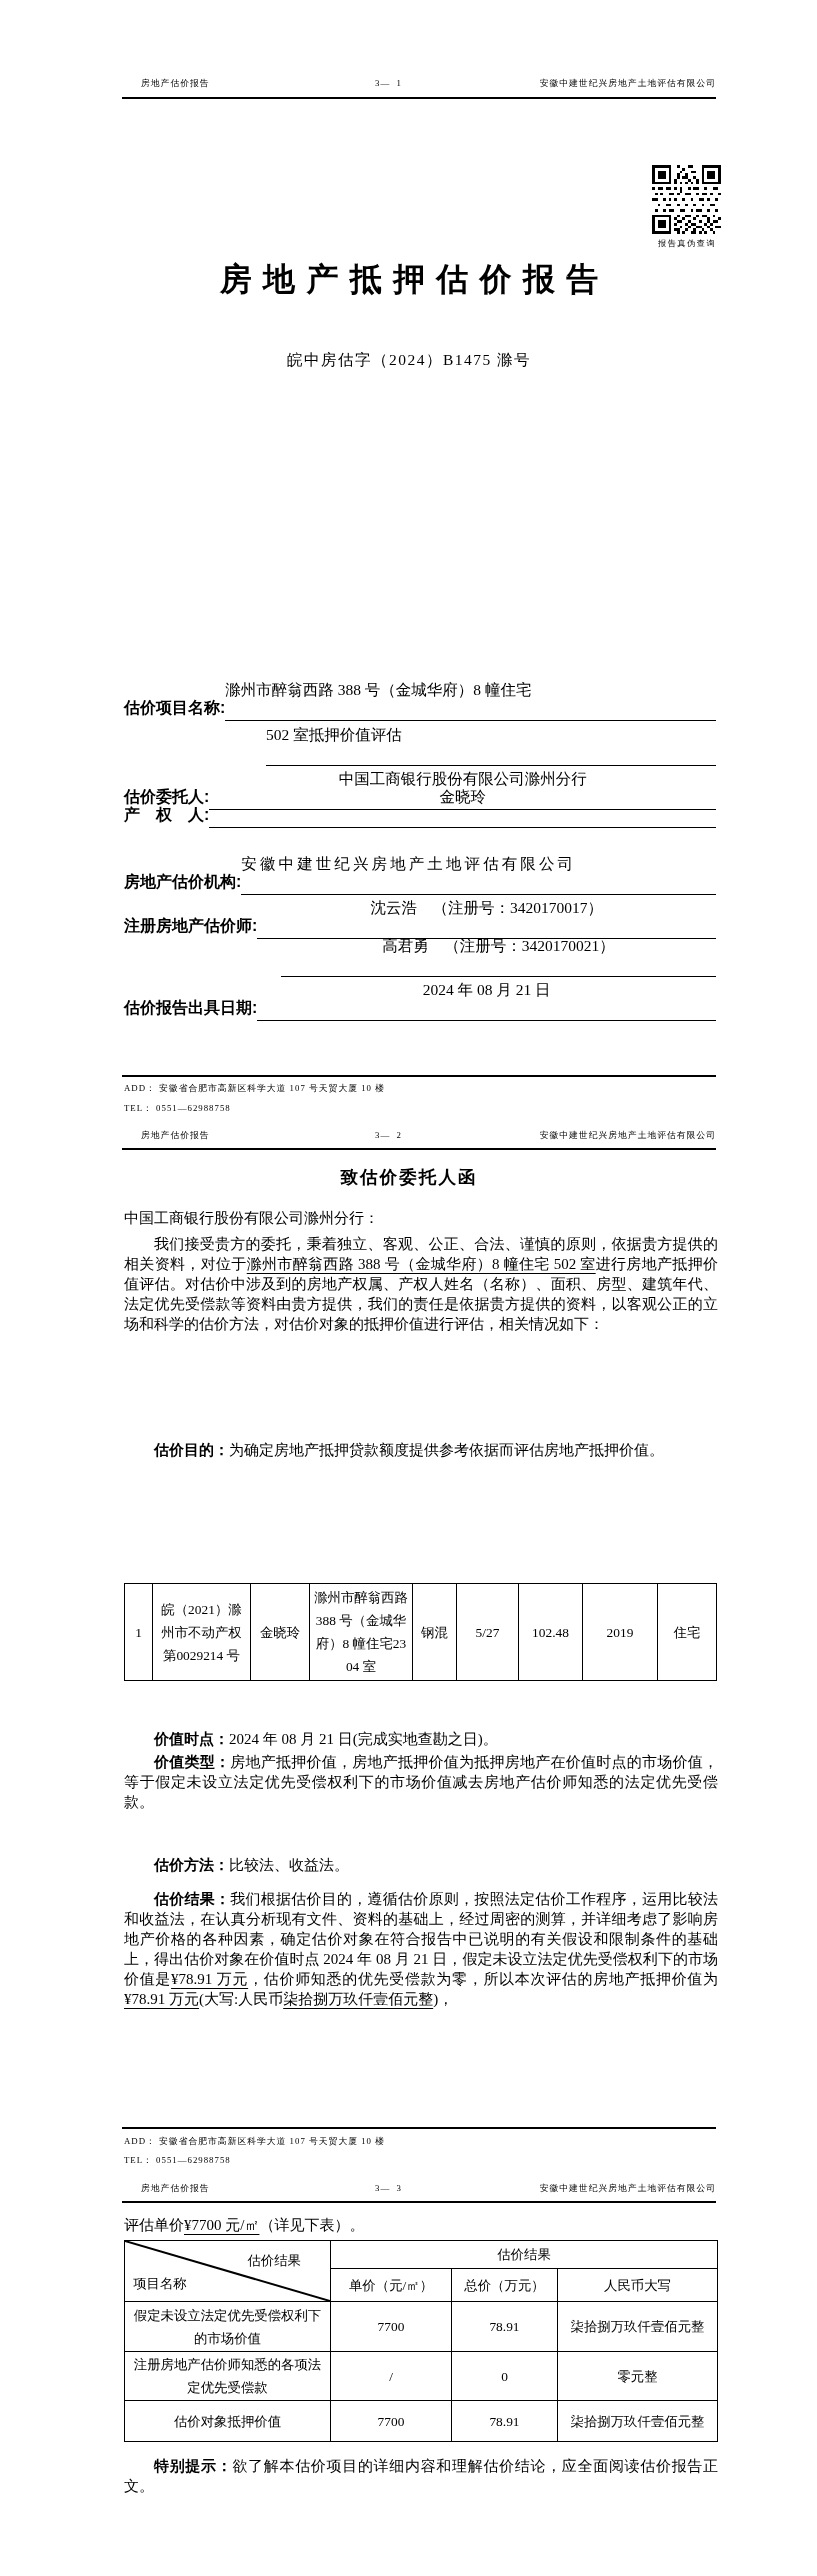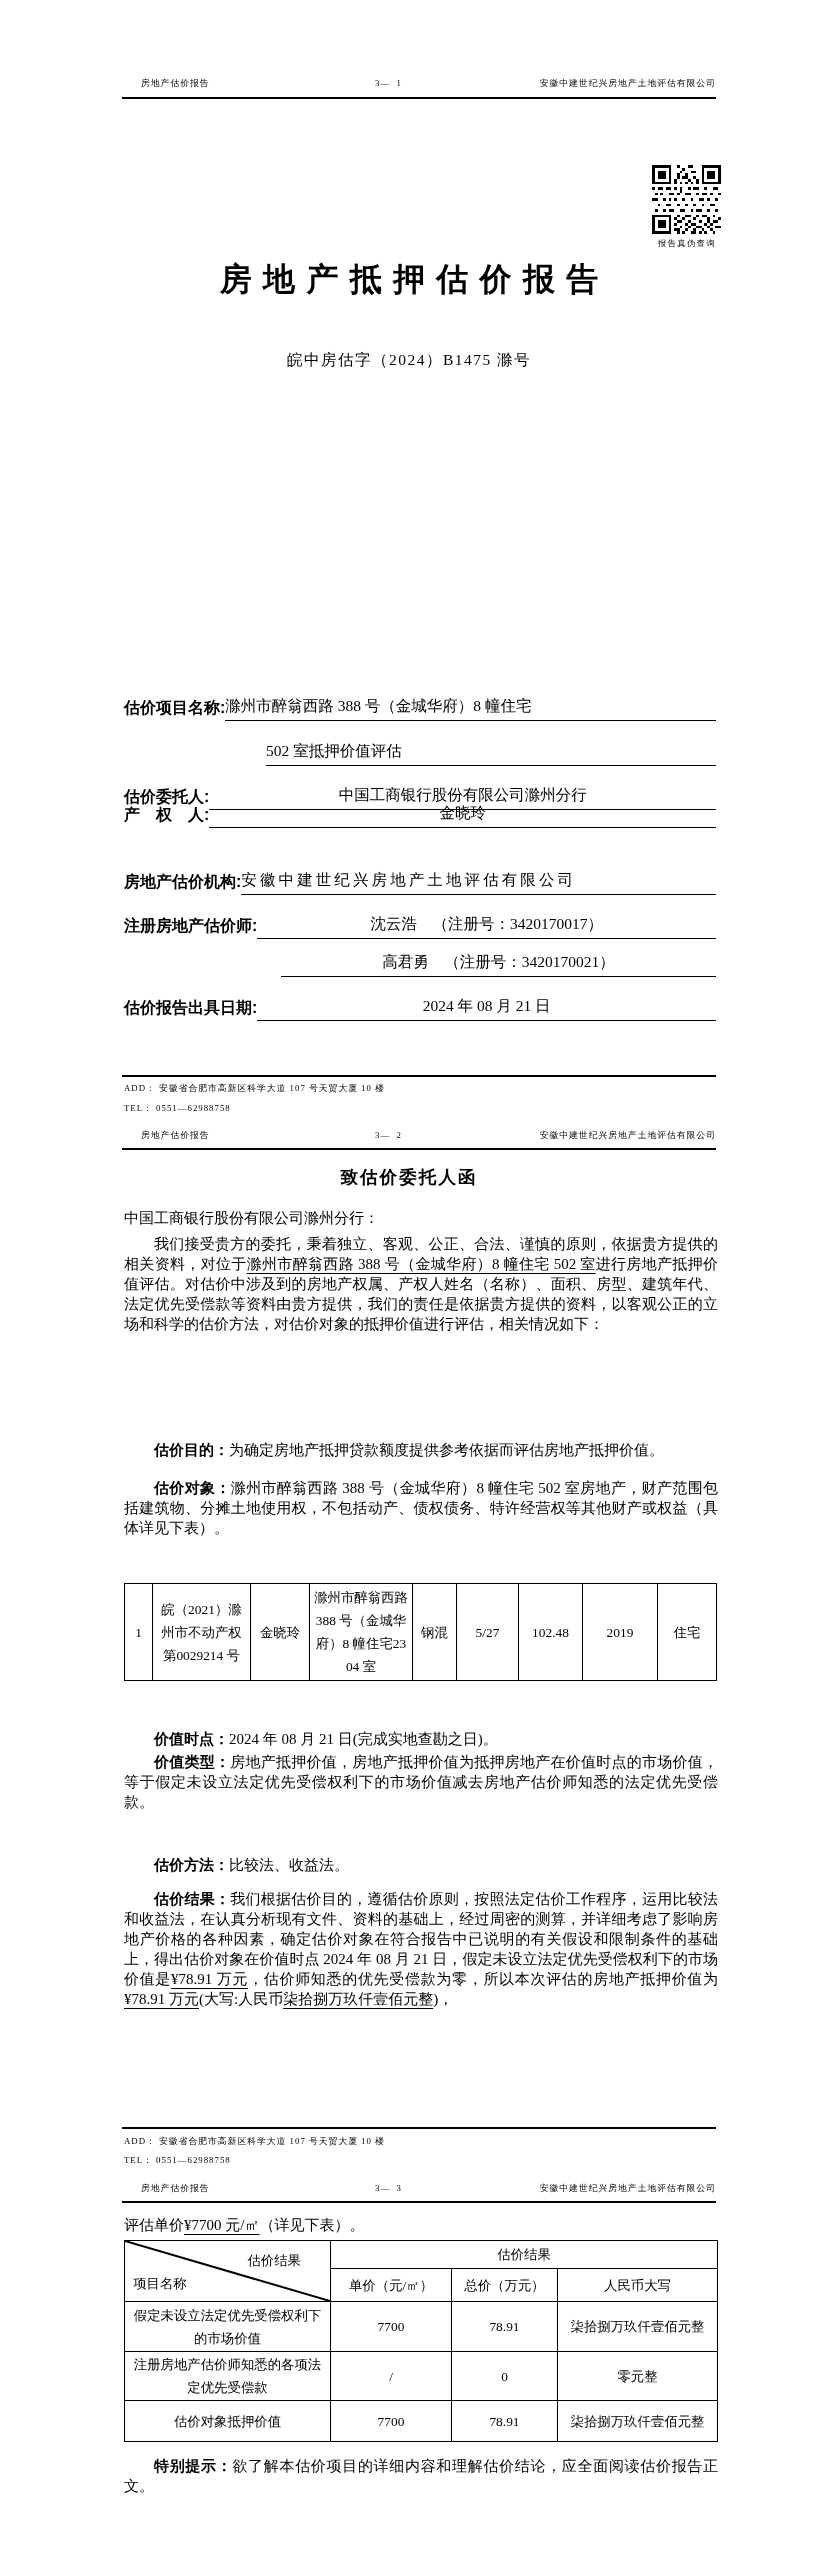--- a/index.html
+++ b/index.html
@@ -21,21 +21,21 @@
   .subtitle{position:absolute;left:0;top:350px;width:818px;text-align:center;
             font-size:15.5px;letter-spacing:1.5px;}
   .qr{position:absolute;left:652px;top:165px;width:69px;height:69px;}
   .qrcap{position:absolute;left:639px;top:238px;width:96px;text-align:center;
          font-size:8.2px;letter-spacing:1.5px;}
 
   .frow{position:absolute;left:124px;width:592px;height:30px;display:flex;align-items:flex-end;}
   .flabel{font-family:"Liberation Sans","DejaVu Sans",sans-serif;font-weight:bold;
           font-size:16px;white-space:pre;flex:0 0 auto;padding-bottom:2.1px;}
   .fval{flex:1 1 auto;border-bottom:1px solid #000;font-size:15.5px;text-align:center;
-        padding-bottom:3px;white-space:pre;}
+        padding-bottom:19px;white-space:pre;}
   .fval.left{text-align:left;}
   .fval.sp{letter-spacing:3.1px;}
 
   
   .h2{position:absolute;left:0;width:818px;text-align:center;font-size:17.5px;font-weight:bold;letter-spacing:2.1px;}
   .line{position:absolute;left:124px;width:594px;font-size:15px;line-height:20.6px;white-space:pre;}
   .para{position:absolute;left:124px;width:594px;font-size:15px;line-height:20px;
         text-align:justify;text-justify:inter-character;text-indent:30px;}
   .hl{font-family:"Liberation Sans","DejaVu Sans",sans-serif;font-weight:bold;}
   .u{text-decoration:underline;text-underline-offset:4.1px;text-decoration-thickness:1px;}
@@ -125,21 +125,20 @@
   </div>
   <div class="rule" style="top:1148px;height:1.5px"></div>
 
   <div class="h2" style="top:1165px">致估价委托人函</div>
   <div class="line" style="top:1208px">中国工商银行股份有限公司滁州分行：</div>
 
   <div class="para" style="top:1234px"><span>我们接受贵方的委托，秉着独立、客观、公正、合法、谨慎的原则，依据贵方提供的相关资料，对位于</span><span class="u">滁州市醉翁西路 388 号（金城华府）8 幢住宅 502 室</span><span>进行房地产抵押价值评估。对估价中涉及到的房地产权属、产权人姓名（名称）、面积、房型、建筑年代、法定优先受偿款等资料由贵方提供，我们的责任是依据贵方提供的资料，以客观公正的立场和科学的估价方法，对估价对象的抵押价值进行评估，相关情况如下：</span></div>
 
   <div class="para" style="top:1440px"><span class="hl">估价目的：</span><span>为确定房地产抵押贷款额度提供参考依据而评估房地产抵押价值。</span></div>
 
-  <div class="para" style="top:1478px"><span class="hl">估价对象：</span><span>滁州市醉翁西路 388 号（金城华府）8 幢住宅 502 室房地产，财产范围包括建筑物、分摊土地使用权，不包括动产、债权债务、特许经营权等其他财产或权益（具体详见下表）。</span></div>
 
   <table id="ptable" style="top:1583px">
     <colgroup>
       <col style="width:28px">
         <col style="width:98px">
         <col style="width:59px">
       <col style="width:103px">
         <col style="width:44px">
         <col style="width:62px">
       <col style="width:64px">

